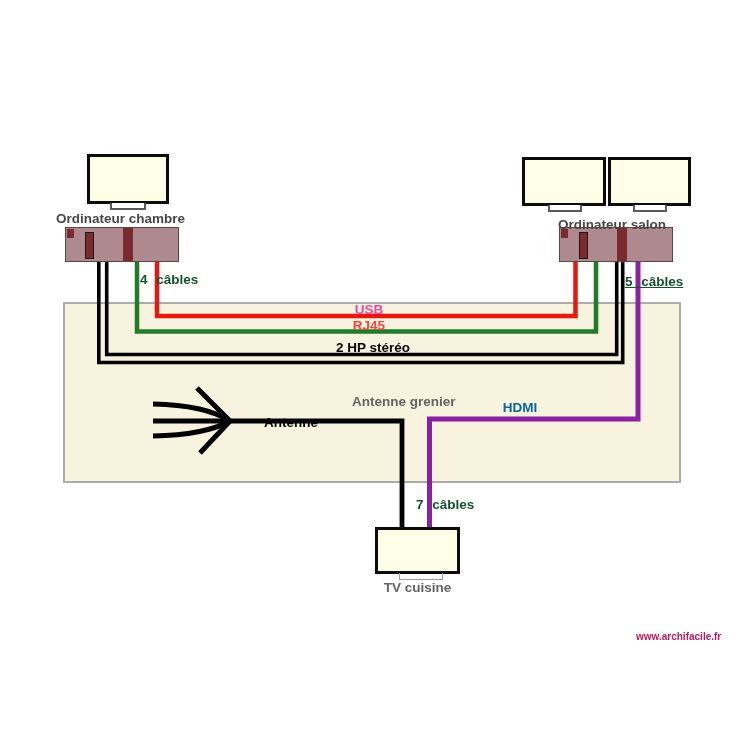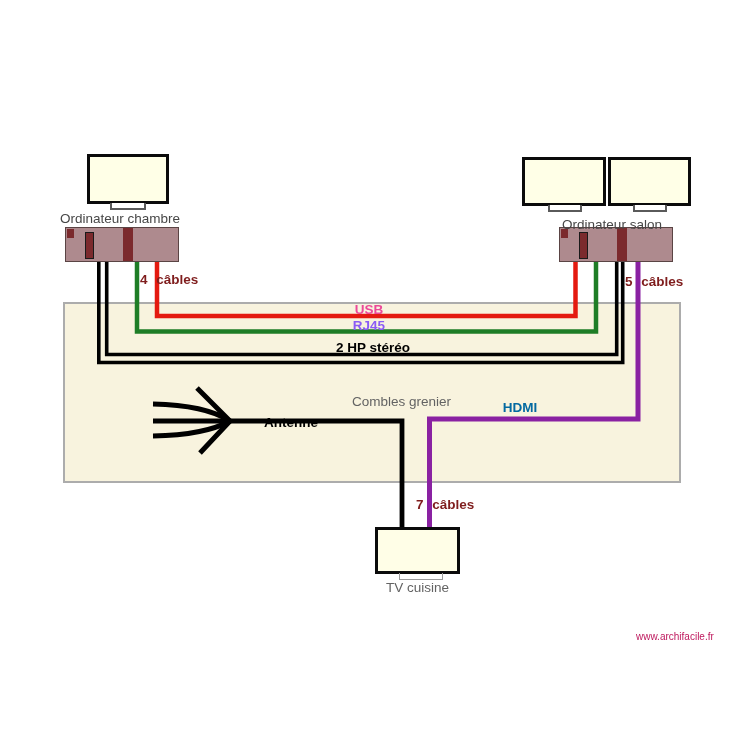--- a/index.html
+++ b/index.html
@@ -25,28 +25,28 @@
     background:#AE8A8E;border:1px solid #5a4444;box-sizing:border-box;z-index:3;
   }
   .cpu .stripe{position:absolute;background:#7B2A2D;}
   .tvbox{
     background:#FFFEE7;border:3px solid #0b0b0b;box-sizing:border-box;z-index:3;
   }
   .tvstand{
     border:1px solid #9a9a9a;border-top:none;box-sizing:border-box;z-index:3;background:transparent;
   }
   
-  .lbl{z-index:4;font-size:13.5px;line-height:1.05;white-space:nowrap;}
+  .lbl{z-index:4;font-size:13.5px;line-height:1.05;white-space:nowrap;font-weight:bold;}
   .gray{color:#474747;}
   .gray2{color:#636363;}
   .bold{font-weight:bold;color:#000;}
   .usb-t{font-weight:bold;color:#ec4899;}
-  .rj45-t{font-weight:bold;color:#8b5cf6;}
+  .rj45-t{font-weight:bold;color:#ef4444;}
   .hdmi-t{font-weight:bold;color:#0369a1;}
-  .count{font-weight:bold;color:#7f1d1d;word-spacing:5px;}
+  .count{font-weight:bold;color:#14532d;word-spacing:5px;}
   .center{text-align:center;}
   .watermark{font-size:10px;color:#be185d;}
 </style>
 </head>
 <body>
 
 <div id="stage">
 
   <div class="abs attic"></div>
 
@@ -93,31 +93,31 @@
 
   <div class="abs tvbox" style="left:375px;top:527px;width:85px;height:47px;"></div>
   <div class="abs tvstand" style="left:399px;top:573px;width:44px;height:7px;"></div>
 
   <div class="abs lbl gray center" style="left:56px;top:212px;width:128px;">Ordinateur chambre</div>
 
   <div class="abs lbl gray center" style="left:556px;top:218px;width:112px;">Ordinateur salon</div>
 
   <div class="abs lbl count" style="left:140px;top:273px;">4 câbles</div>
 
-  <div class="abs lbl count" style="left:625px;top:275px;">5 câbles</div>
+  <div class="abs lbl count" style="left:625px;top:275px;text-decoration:underline;">5 câbles</div>
 
   <div class="abs lbl usb-t center" style="left:344px;top:303px;width:50px;">USB</div>
 
   <div class="abs lbl rj45-t center" style="left:344px;top:319px;width:50px;">RJ45</div>
 
   <div class="abs lbl bold center" style="left:323px;top:341px;width:100px;">2 HP stéréo</div>
 
   <div class="abs lbl bold center" style="left:251px;top:416px;width:80px;">Antenne</div>
 
-  <div class="abs lbl gray2" style="left:352px;top:395px;">Combles grenier</div>
+  <div class="abs lbl gray2" style="left:352px;top:395px;">Antenne grenier</div>
 
   <div class="abs lbl hdmi-t center" style="left:495px;top:401px;width:50px;">HDMI</div>
 
   <div class="abs lbl count" style="left:416px;top:498px;">7 câbles</div>
 
   <div class="abs lbl gray2 center" style="left:375px;top:581px;width:85px;">TV cuisine</div>
 
   <div class="abs lbl watermark" style="left:636px;top:632px;">www.archifacile.fr</div>
 
 </div>

